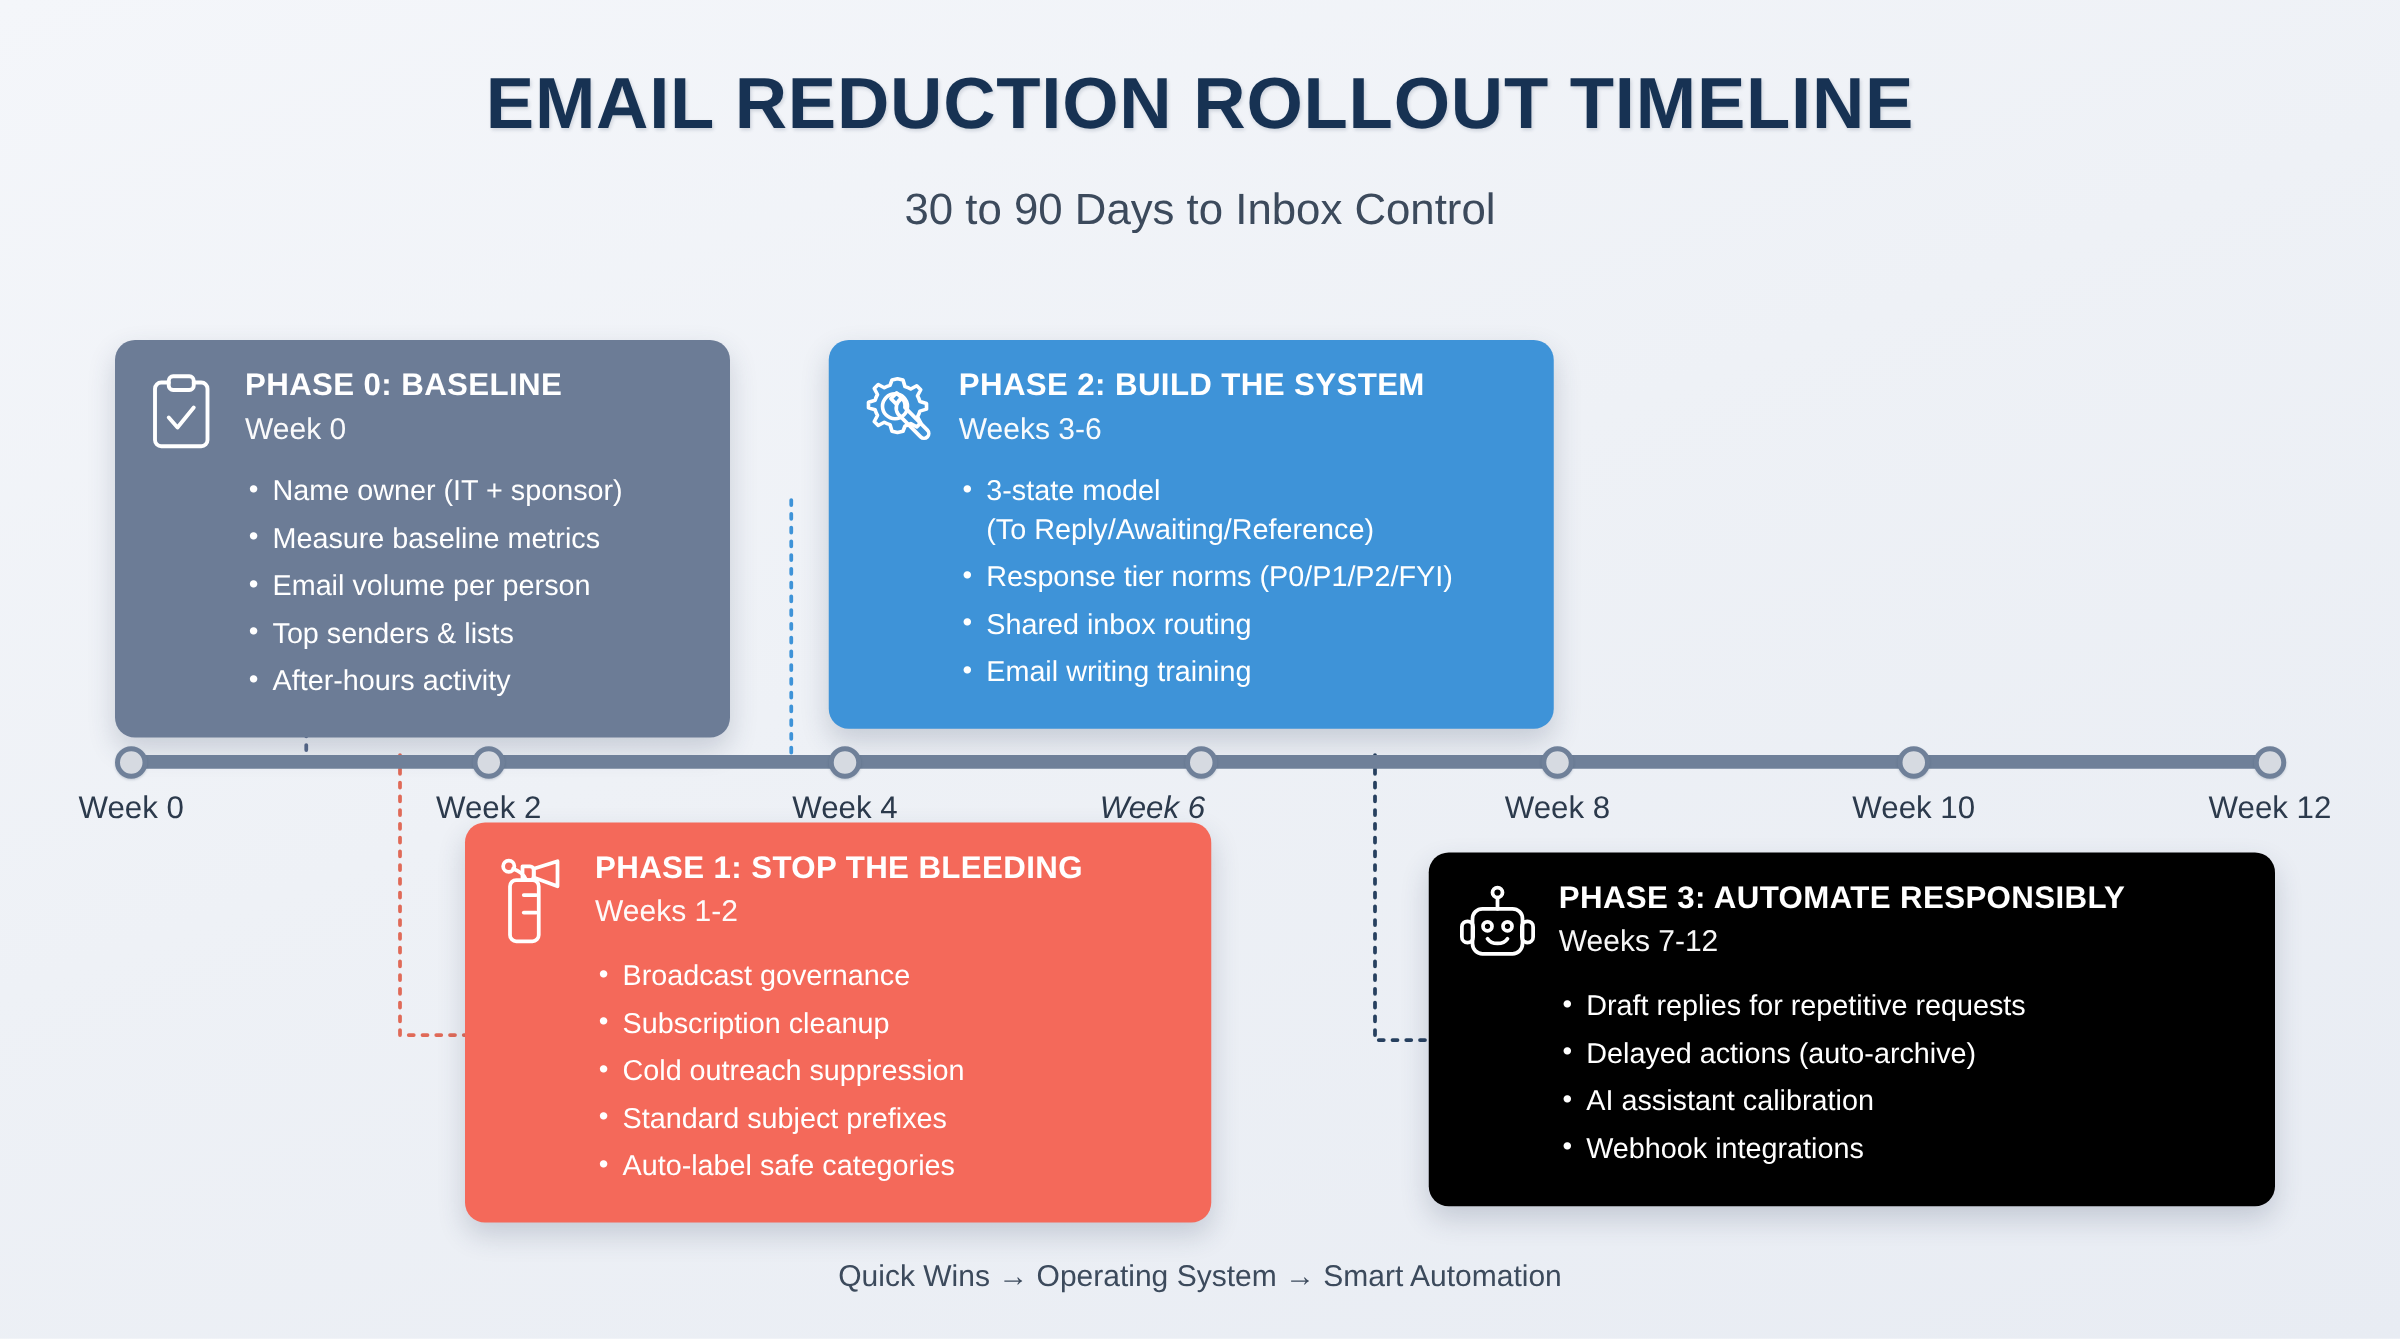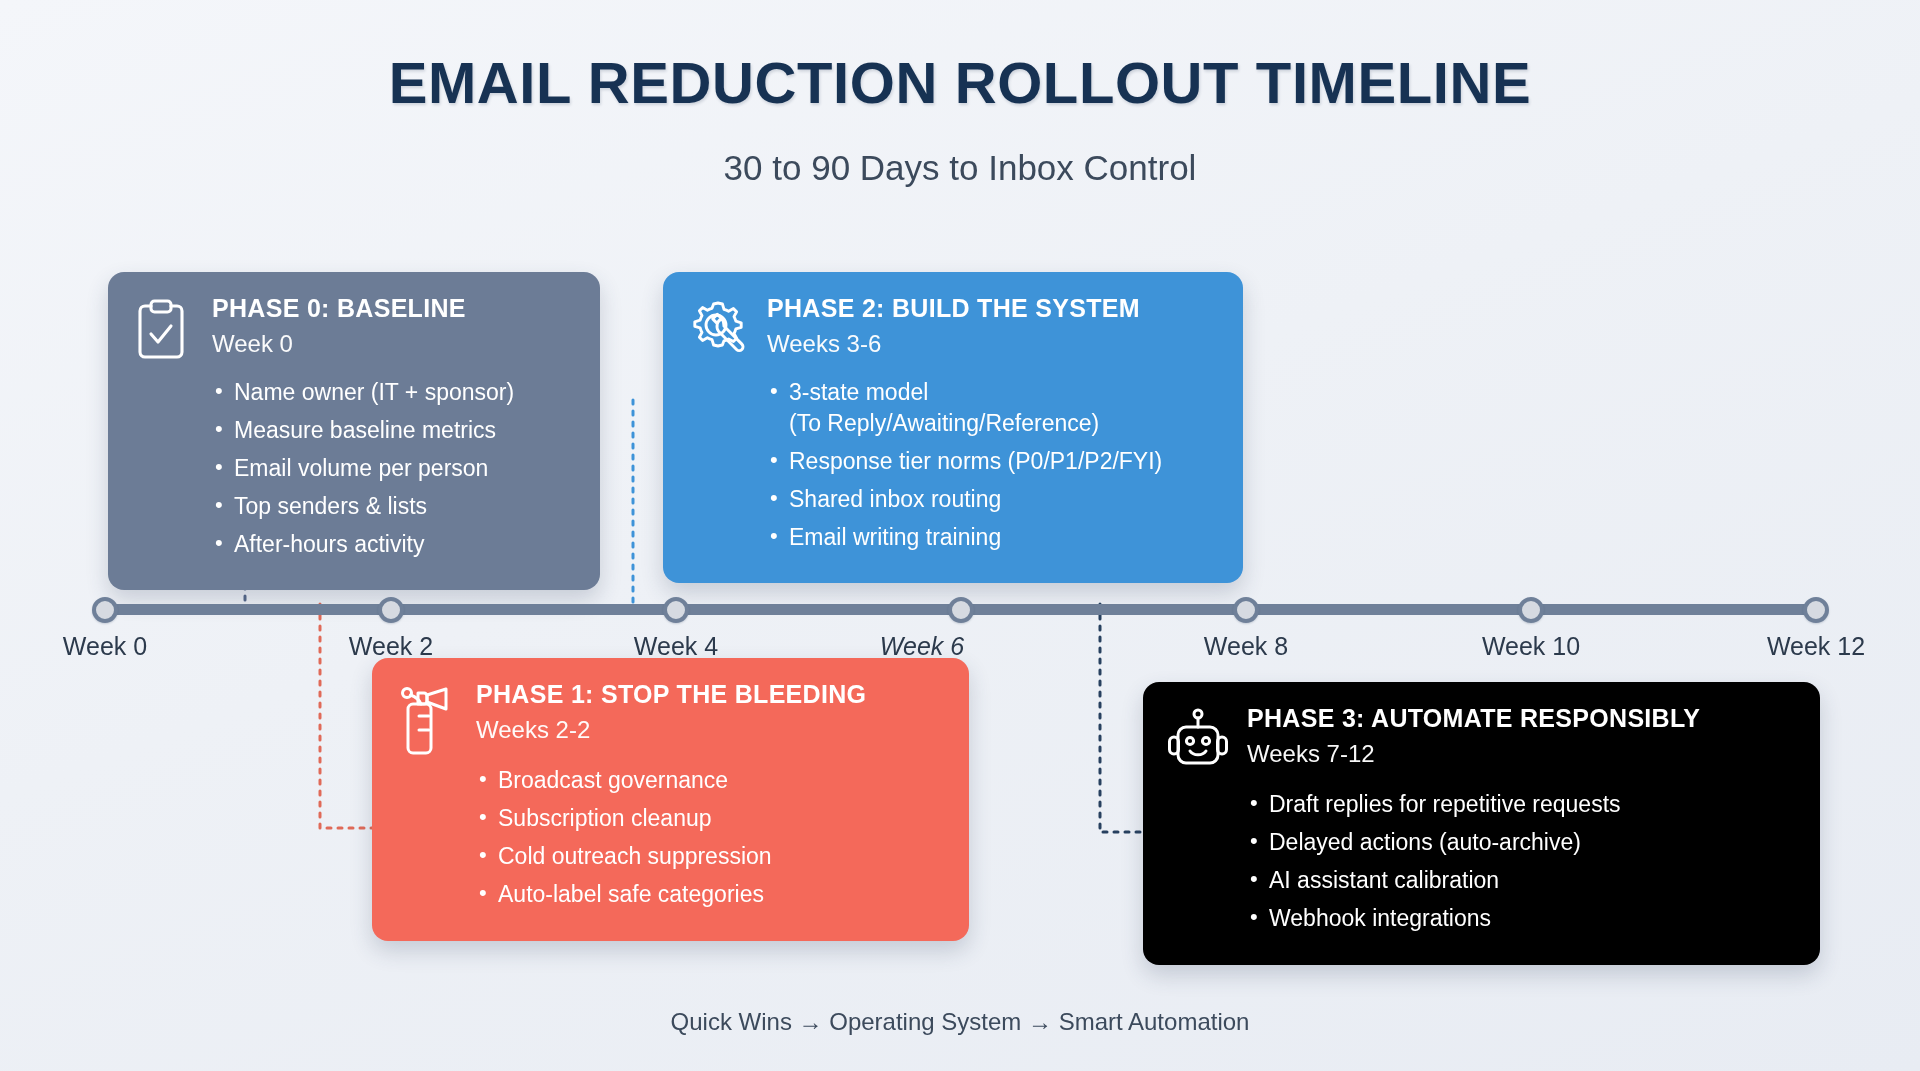--- a/index.html
+++ b/index.html
@@ -141,21 +141,21 @@
 
   .card-list li::before {
     content: "\2022";
     position: absolute;
     left: 3px;
     top: -1px;
     font-size: 22px;
   }
 
   
-  #card-phase0 { left: 108px;  top: 272px; width: 492px;  background: #6c7c96; }
+  #card-phase0 { left: 92px;  top: 272px; width: 492px;  background: #6c7c96; }
   #card-phase2 { left: 663px; top: 272px; width: 580px;  background: #3e93d8; }
   #card-phase1 { left: 372px; top: 658px; width: 597px;  background: #f4695a; }
   #card-phase3 { left: 1143px;top: 682px; width: 677px;  background: #000000; }
 
   #card-phase1 .card-list { margin-top: 22px; }
   #card-phase3 .card-list { margin-top: 22px; }
 
   
   #footer {
     position: absolute;
@@ -254,25 +254,26 @@
       <path d="M14.5 11 C20 13 23.5 16 25 20"></path>
       <path d="M22 9 h6 a3 3 0 0 1 3 3 v5 a3 3 0 0 1 -3 3 h-6 z"></path>
       <path d="M31 11 L50 5 v20 L31 18 z"></path>
       <path d="M17 20 h13 a5 5 0 0 1 5 5 v39 a5 5 0 0 1 -5 5 H17 a5 5 0 0 1 -5 -5 V25 a5 5 0 0 1 5 -5 z"></path>
       <path d="M23 32 h10"></path>
       <path d="M23 46 h10"></path>
     </svg>
   </div>
   <div class="card-body">
     <div class="card-title">PHASE 1: STOP THE BLEEDING</div>
-    <div class="card-weeks">Weeks 2-2</div>
+    <div class="card-weeks">Weeks 1-2</div>
     <ul class="card-list">
       <li>Broadcast governance</li>
       <li>Subscription cleanup</li>
       <li>Cold outreach suppression</li>
+      <li>Standard subject prefixes</li>
       <li>Auto-label safe categories</li>
     </ul>
   </div>
 </div>
 
 <div class="card" id="card-phase3">
   <div class="card-icon">
     <svg width="62" height="66" viewBox="0 0 62 66" fill="none" stroke="#ffffff" stroke-width="3" stroke-linecap="round" stroke-linejoin="round">
       <circle cx="31" cy="6" r="4"></circle>
       <path d="M31 10 v9"></path>

